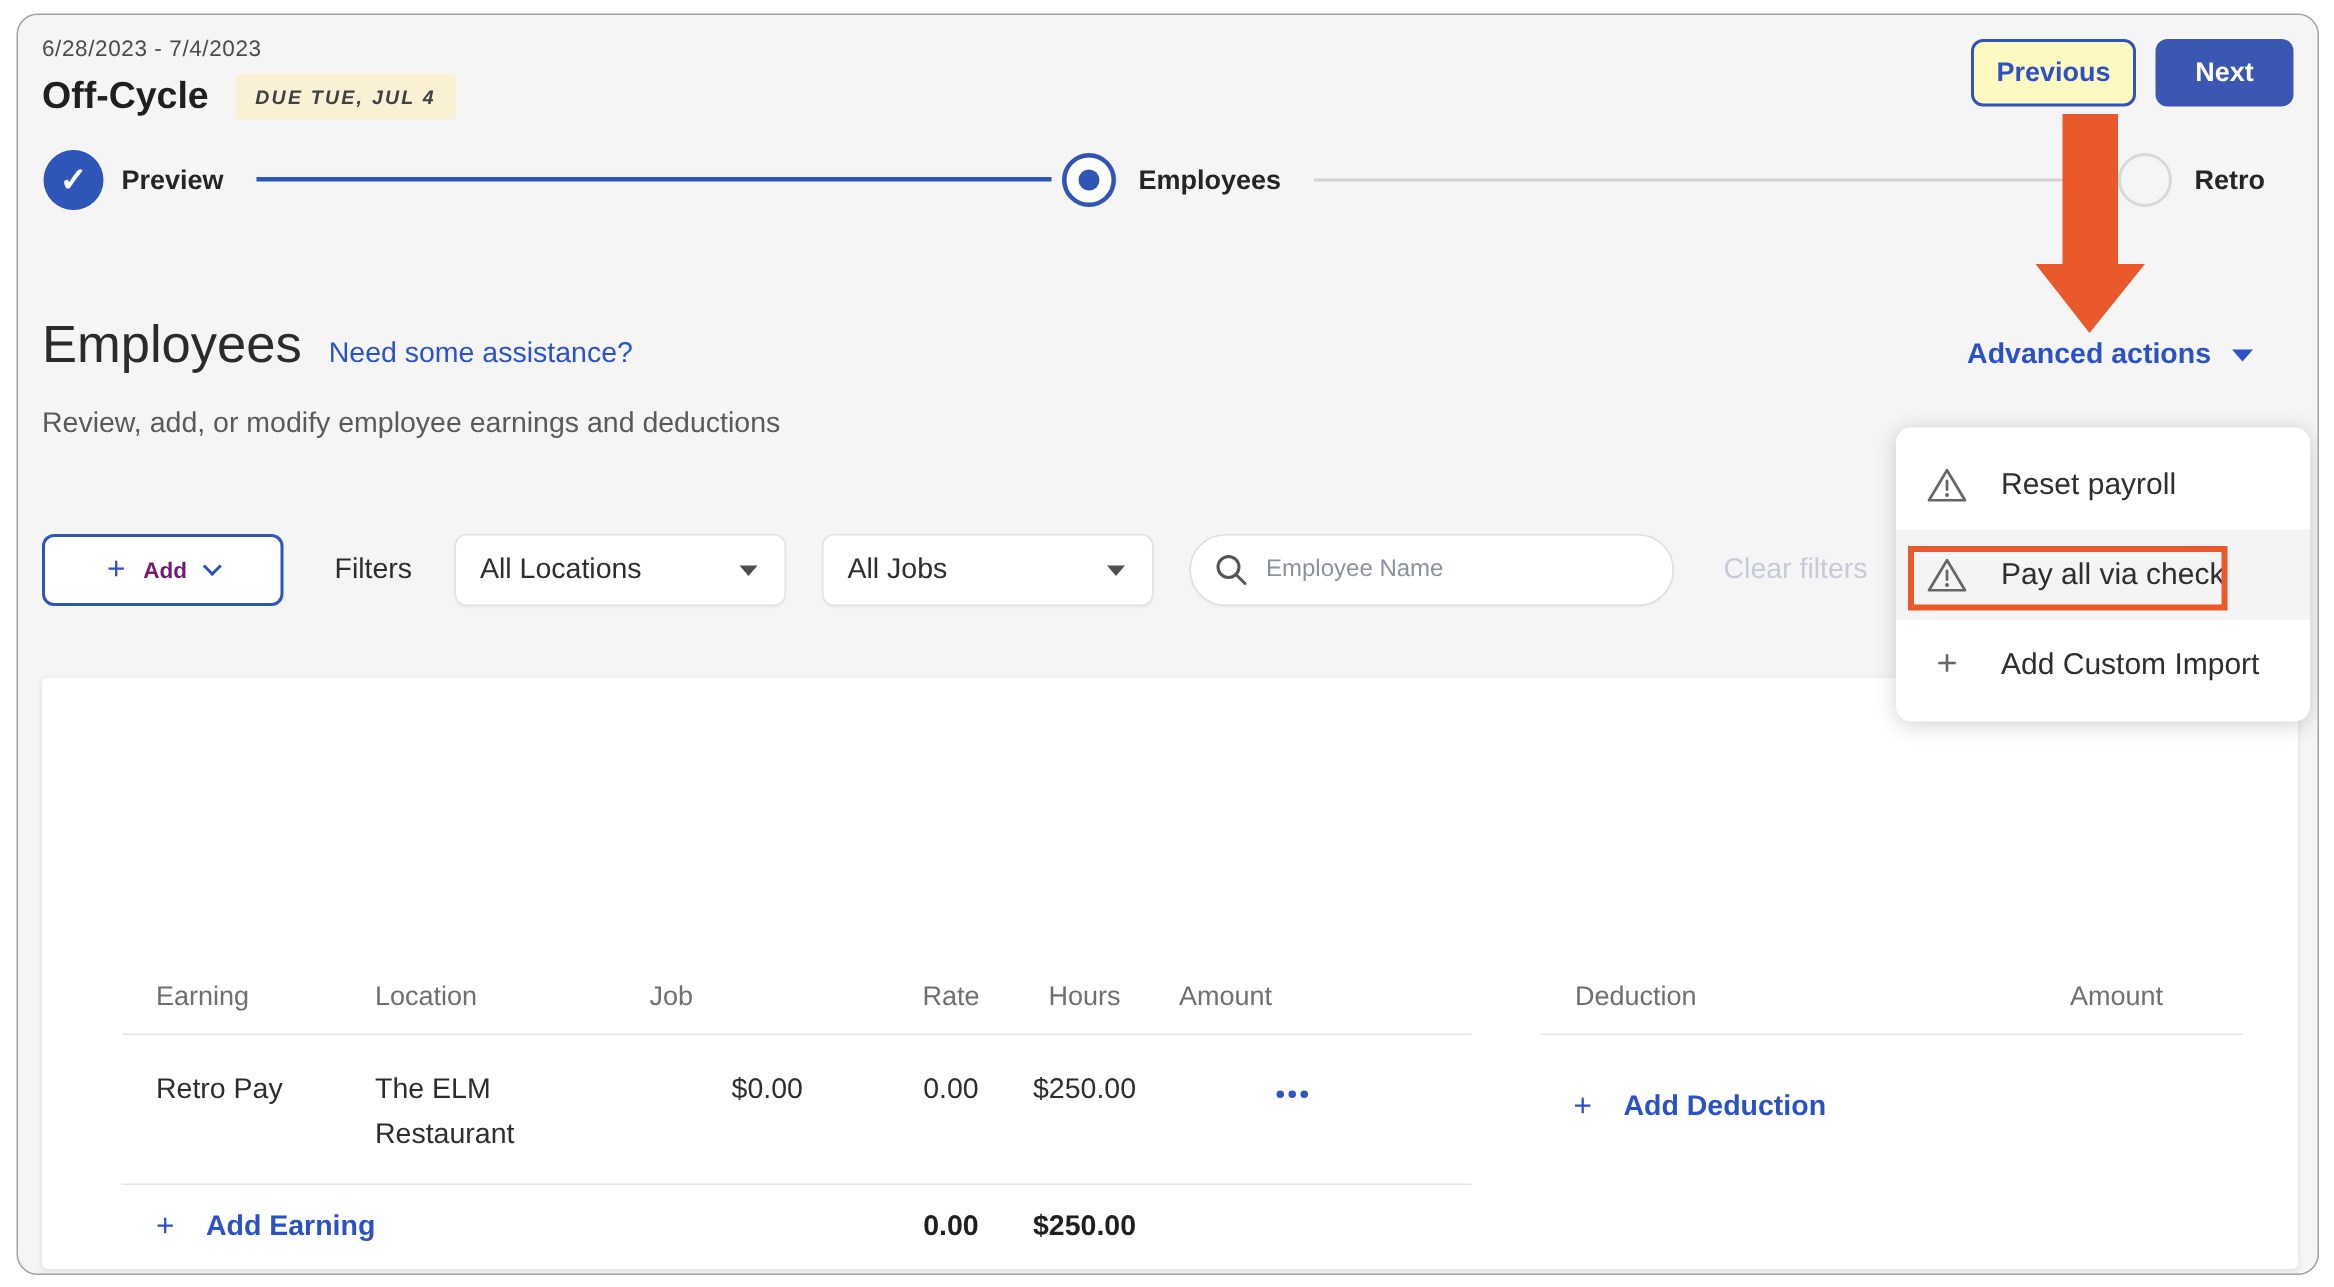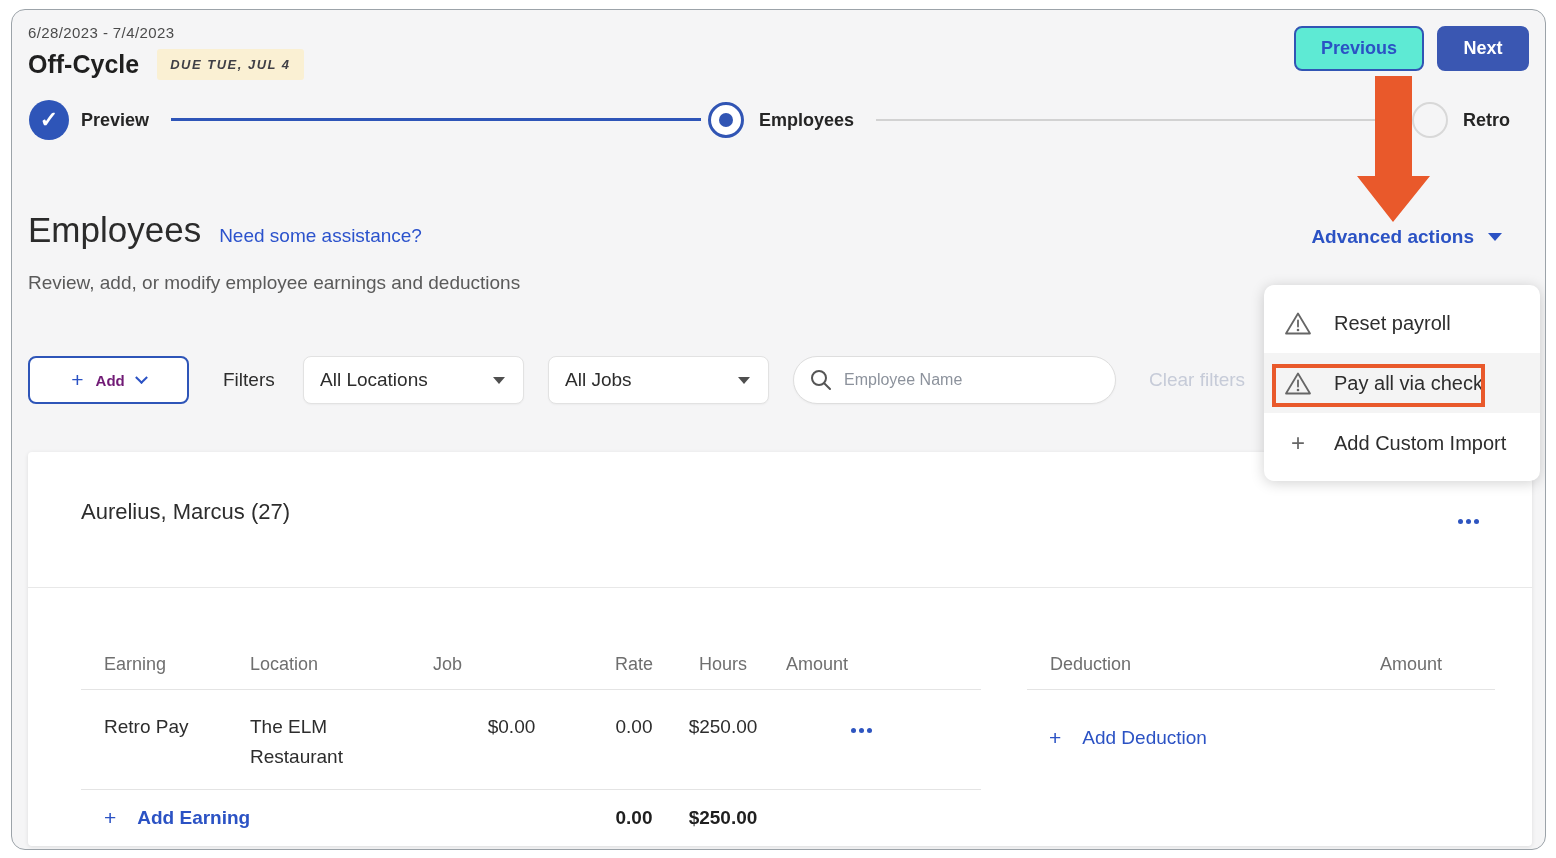--- a/index.html
+++ b/index.html
@@ -11,21 +11,21 @@
 
   
   .date-range { position:absolute; left:16px; top:14px; font-size:15px; letter-spacing:.4px; color:#4b4b4b; }
   .title-row { position:absolute; left:16px; top:39px; display:flex; align-items:center; gap:18px; }
   .payroll-type { font-size:25px; font-weight:700; color:#1f1f1f; }
   .due-badge { background:#faf0d3; color:#3f3f46; font-size:13px; font-weight:700;
                letter-spacing:1.5px; padding:8px 13px; border-radius:3px;font-style:italic; }
   .topbtns { position:absolute; top:16px; right:16px; display:flex; gap:13px; }
   .btn { height:45px; border-radius:8px; font-size:18px; font-weight:700; display:flex;
          align-items:center; justify-content:center; cursor:pointer; }
-  .btn-secondary { width:130px; background:#5eead4; border:2px solid #3155b4; color:#2b52c4; }
+  .btn-secondary { width:110px; background:#fef9c3; border:2px solid #3155b4; color:#2b52c4; }
   .btn-primary { width:92px; background:#3a57b2; border:2px solid #3a57b2; color:#fff; }
 
   
   .stepper { position:absolute; left:0; top:0; width:100%; height:0; }
   .step-circle { position:absolute; border-radius:50%; }
   .step-done { left:17px; top:90px; width:40px; height:40px; background:#2e55b8; color:#fff;
                display:flex; align-items:center; justify-content:center; font-size:22px; font-weight:700; }
   .step-current { left:696px; top:92px; width:36px; height:36px; background:#fff; border:3px solid #3155b4;
                   display:flex; align-items:center; justify-content:center; }
   .step-current .dot { width:14px; height:14px; border-radius:50%; background:#3155b4; }
@@ -117,21 +117,21 @@
   .add-link .plus { color:#2b52c4; font-size:21px; }
   .add-link .lbl { color:#2b52c4; font-weight:700; font-size:19px; }
   .tot { font-weight:700; color:#1f1f1f; }
 
   .ded-table { position:absolute; left:999px; top:188px; width:468px; }
   .dgrid { display:grid; grid-template-columns:1fr 160px; }
   .dgrid .dh1 { padding-left:22px; }
   .dgrid .dh2 { text-align:right; padding-right:53px; }
   .ded-add { display:flex; align-items:center; gap:21px; padding:36px 0 0 22px; cursor:pointer; }
   .ded-add .plus { color:#2b52c4; font-size:21px; }
-  .ded-add .lbl { color:#2b52c4; font-weight:400; font-size:19px; }
+  .ded-add .lbl { color:#2b52c4; font-weight:700; font-size:19px; }
 
   .icon-svg { display:block; }
 </style>
 </head>
 <body>
 
 <div class="screen">
   <div class="frame">
 
     <div class="date-range">6/28/2023 - 7/4/2023</div>
@@ -219,26 +219,20 @@
         <span>Pay all via check</span>
       </div>
       <div class="menu-item">
         <span class="mi-plus">+</span>
         <span>Add Custom Import</span>
       </div>
       <div class="hl-box"></div>
     </div>
 
     <div class="card">
-      <div class="card-head">
-        <div class="emp-name">Aurelius, Marcus (27)</div>
-        <div class="card-menu">
-          <span class="dots"></span>
-        </div>
-      </div>
 
       <div class="earn-table">
         <div class="egrid thead">
           <div>Earning</div>
           <div>Location</div>
           <div>Job</div>
           <div class="col-r">Rate</div>
           <div class="col-r">Hours</div>
           <div class="col-r">Amount</div>
           <div></div>

